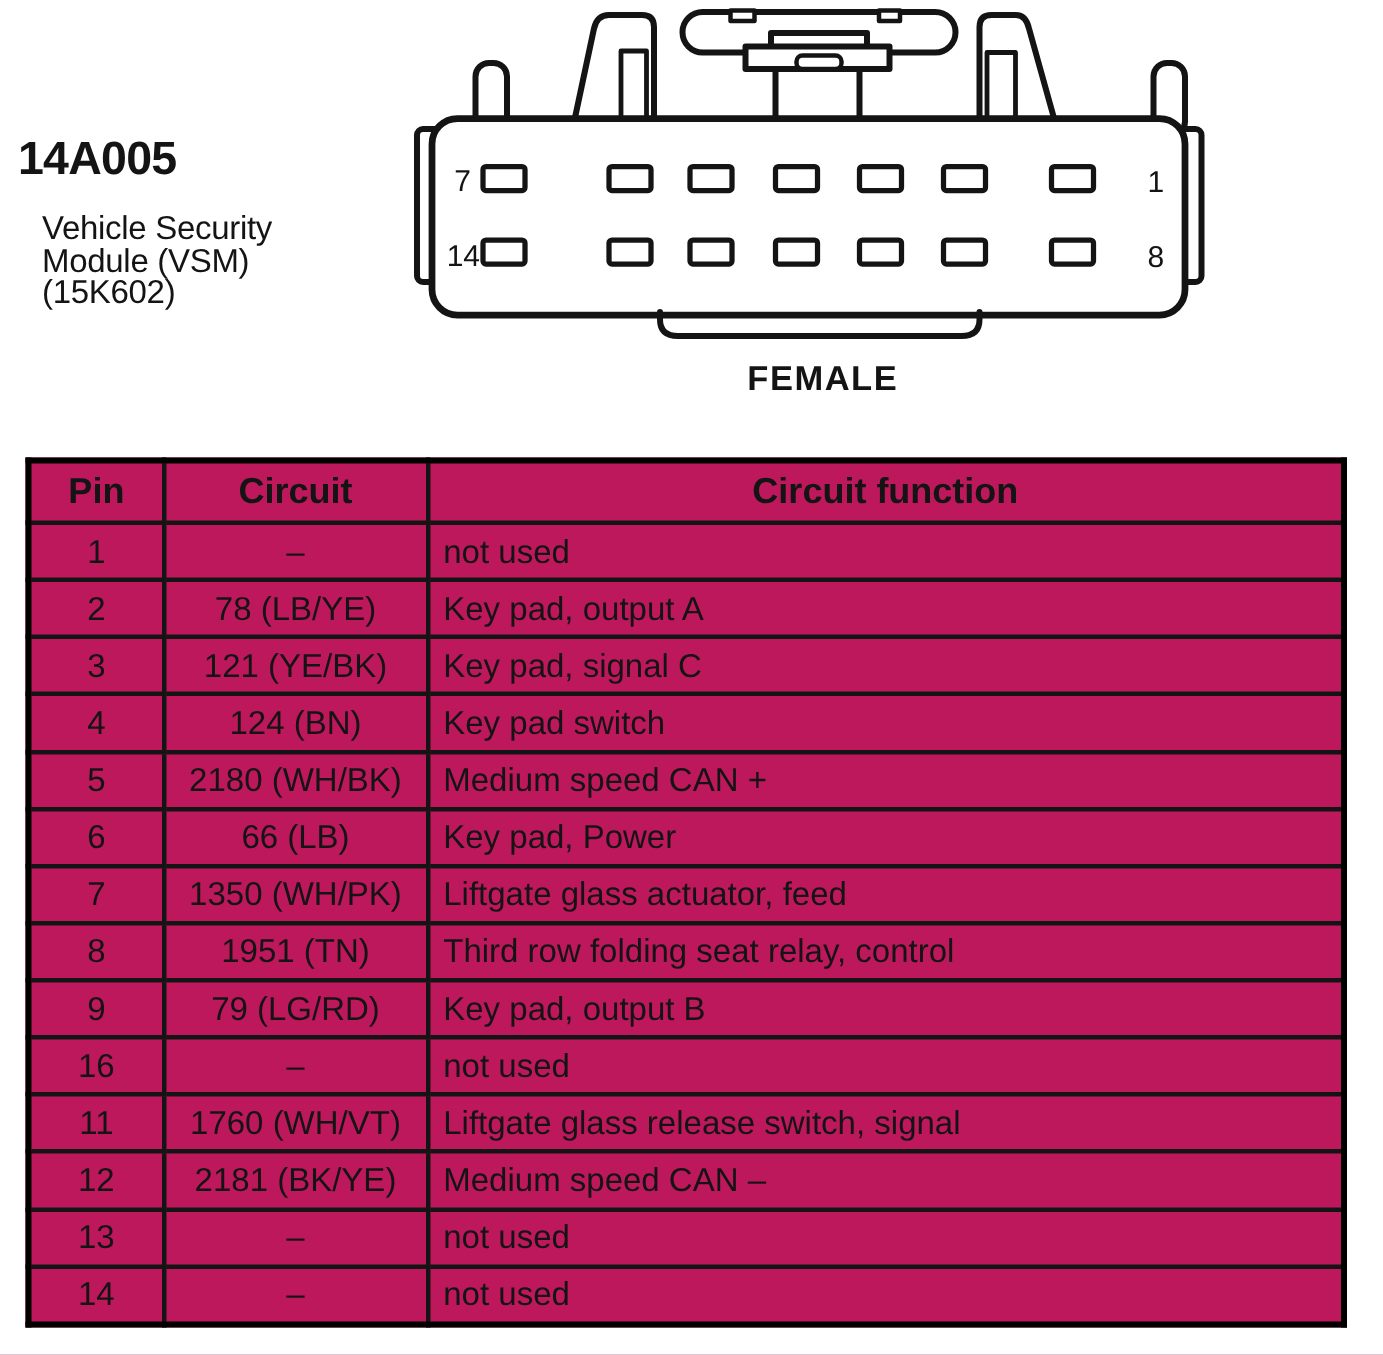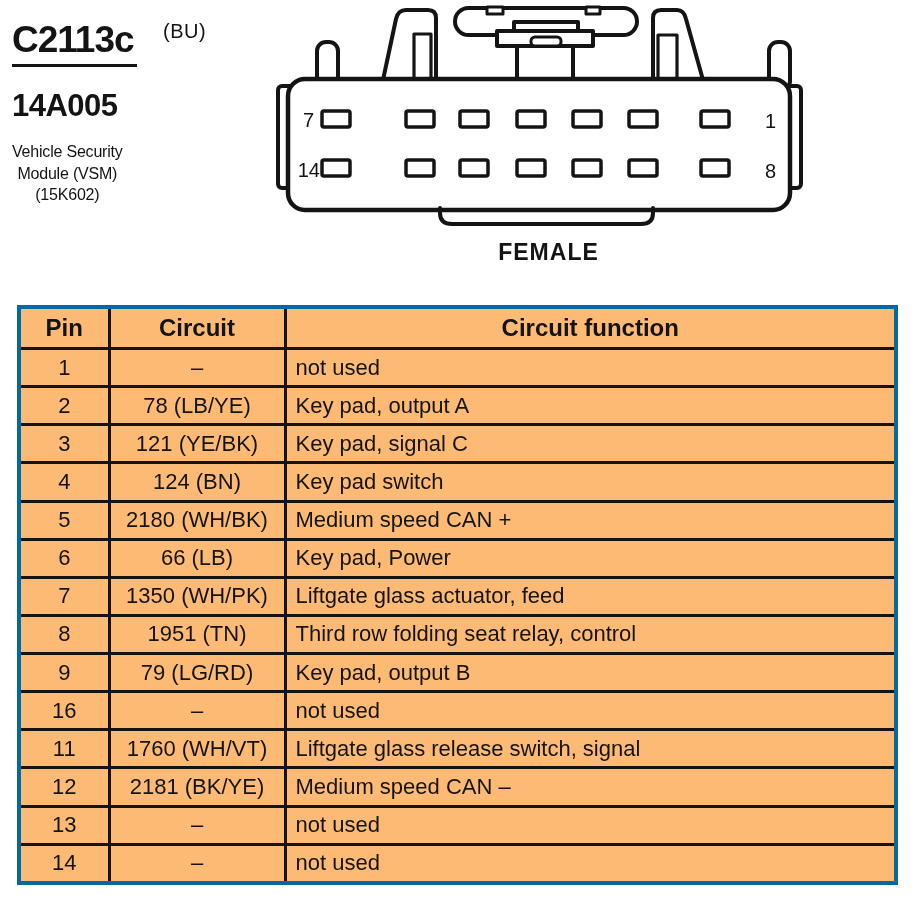--- a/index.html
+++ b/index.html
@@ -9,50 +9,46 @@
     font-family:"Liberation Sans", sans-serif; color:#141414;
   }
   
   .id-row { position:absolute; left:12px; top:20px; white-space:nowrap; }
   .conn-id {
     display:inline-block; font-size:37px; font-weight:bold; letter-spacing:-1px;
     line-height:1.0; padding:0 3px 6px 0; border-bottom:3.5px solid #141414;
   }
   .conn-color { font-size:20px; margin-left:22px; vertical-align:14px; letter-spacing:0.5px; }
   .part-no { position:absolute; left:12px; top:88px; font-size:31px; font-weight:bold; letter-spacing:-0.5px;text-align:right; }
-  .component { position:absolute; left:12px; top:141px; font-size:16px; line-height:21.5px; letter-spacing:-0.2px;text-align:center; }
+  .component { position:absolute; left:28px; top:141px; font-size:22px; line-height:21.5px; letter-spacing:-0.2px; }
   
   .connector-svg { position:absolute; left:270px; top:0px; }
   .female-label {
     position:absolute; left:270px; top:239px; width:557px; text-align:center;
     font-size:23px; font-weight:bold; letter-spacing:1px;
   }
   .pin-num { font-family:"Liberation Sans", sans-serif; font-size:20px; fill:#141414; }
   
   table.pinout {
     position:absolute; left:17px; top:305px; width:881px; height:580px;
-    border-collapse:collapse; table-layout:fixed; background:#fdba74;
-    border:4px solid #0369a1;
+    border-collapse:collapse; table-layout:fixed; background:#be185d;
+    border:4px solid #000000;
   }
   .pinout th, .pinout td { border:3px solid #141414; vertical-align:middle; padding:0; }
   .pinout th { font-size:24px; font-weight:bold; height:38px; text-align:center; }
   .pinout td { font-size:22px; }
   .pinout td.c-pin { text-align:center; }
   .pinout td.c-circuit { text-align:center; }
   .pinout td.c-fn { text-align:left; padding-left:9px; }
 </style>
 </head>
 <body>
 
 <div class="page">
 
-  <div class="id-row">
-    <span class="conn-id">C2113c</span>
-    <span class="conn-color">(BU)</span>
-  </div>
   <div class="part-no">14A005</div>
   <div class="component">
     <div>Vehicle Security</div>
     <div>Module (VSM)</div>
     <div>(15K602)</div>
   </div>
 
   <svg class="connector-svg" width="540" height="232" viewBox="270 0 540 232">
     <g stroke="#141414" fill="#ffffff" stroke-width="4" stroke-linejoin="round" stroke-linecap="round">
 

